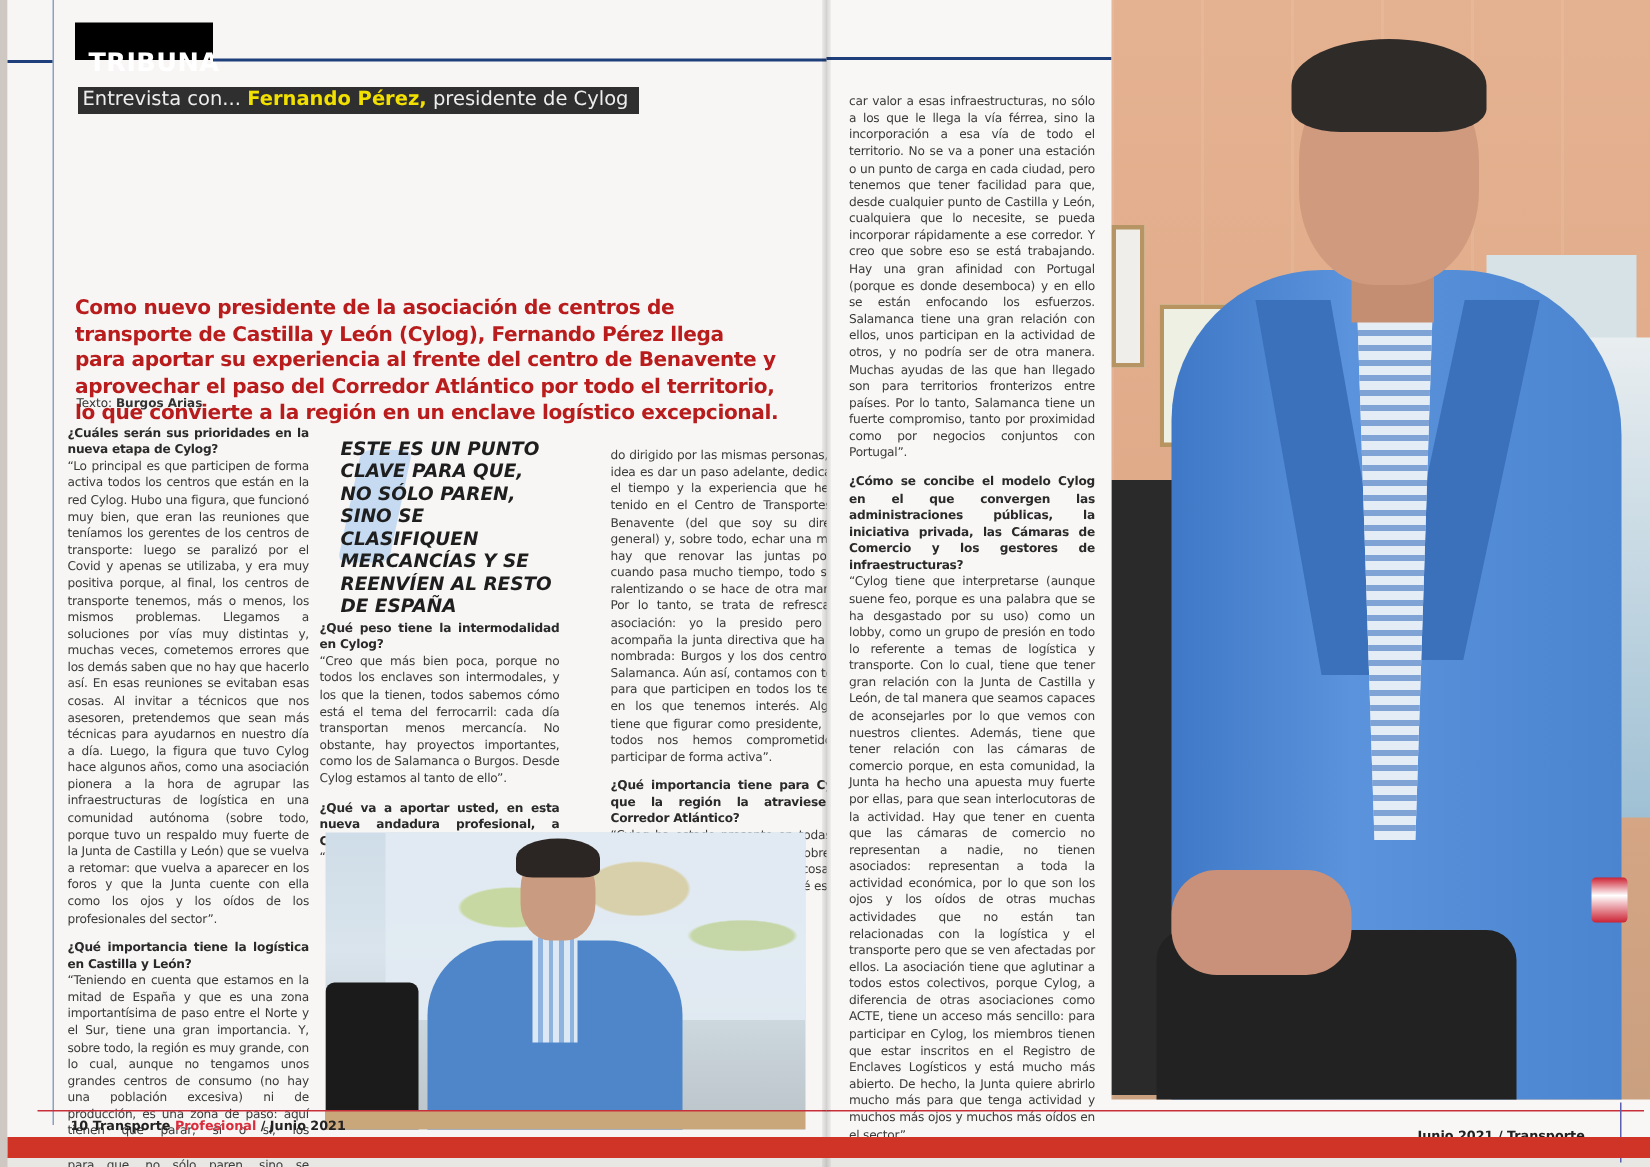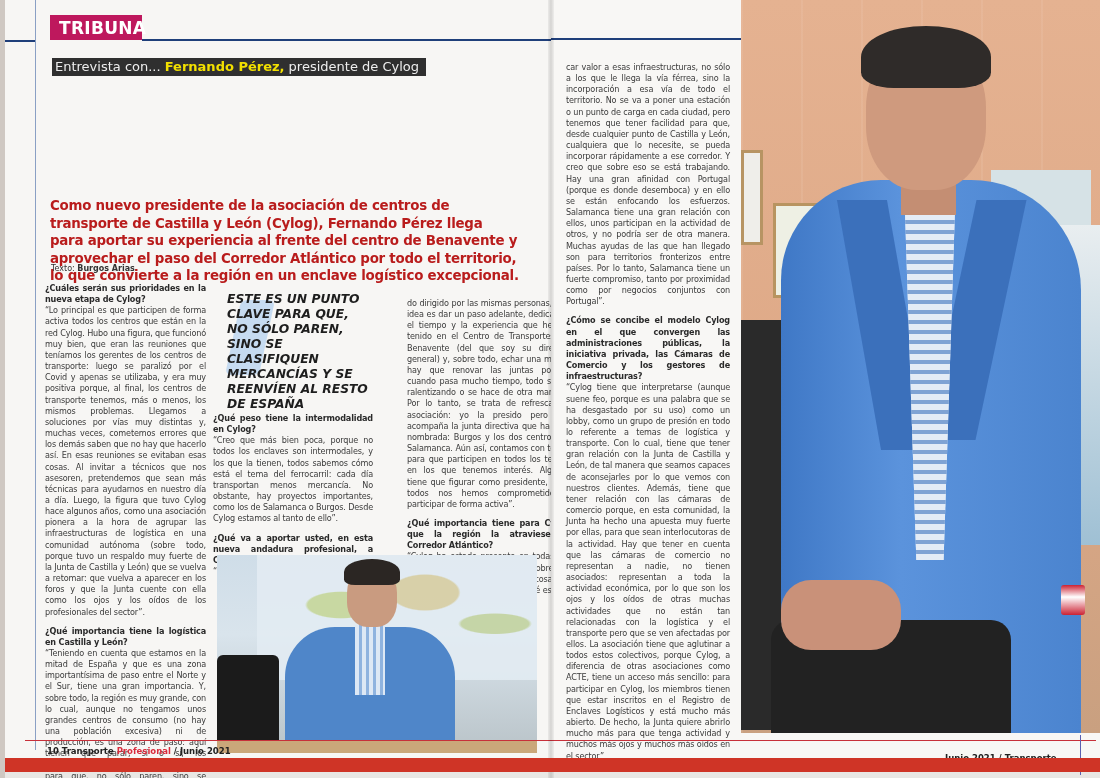--- a/index.html
+++ b/index.html
@@ -8,22 +8,22 @@
 
   .spread { position: absolute; left: 0; top: 0; width: 1100px; height: 778px; }
 
   
   .page-left { position: absolute; left: 5px; top: 0; width: 546px; height: 770px; background: #f7f6f4; }
   .page-right { position: absolute; left: 551px; top: 0; width: 549px; height: 770px; background: #f8f7f5; }
 
   .left-margin-rule { position: absolute; left: 30px; top: 0; width: 1px; height: 750px; background: #8aa0c4; }
   .left-edge-shade { position: absolute; left: 0; top: 0; width: 5px; height: 778px; background: #cfc8c2; }
 
-  .tribuna { position: absolute; left: 45px; top: 15px; width: 92px; height: 25px; background: #be185d; color: #fff;
-    font-weight: bold; font-size: 17px; letter-spacing: 0.3px; padding: 3px 0 0 9px; font-family: "DejaVu Sans", sans-serif; }
+  .tribuna { position: absolute; left: 45px; top: 15px; width: 92px; height: 25px; background: #000000; color: #fff;
+    font-weight: bold; font-size: 17px; letter-spacing: 0.3px; padding: 17px 0 0 9px; font-family: "DejaVu Sans", sans-serif; }
   .tribuna-rule { position: absolute; left: 137px; top: 39px; width: 414px; height: 2px; background: #1f3f7a; }
   .tribuna-rule-r { position: absolute; left: 0; top: 40px; width: 30px; height: 2px; background: #1f3f7a; }
 
   .interview-tag { position: absolute; left: 47px; top: 58px; height: 18px; background: #2f2f2f; color: #eee;
     font-size: 13px; padding: 1px 7px 0 3px; white-space: nowrap; font-family: "DejaVu Sans", sans-serif; }
   .interview-tag .name { color: #f2e000; font-weight: bold; }
 
   .headline { position: absolute; left: 44px; top: 84px; width: 460px; font-family: "DejaVu Sans", sans-serif;
     font-weight: bold; font-style: italic; font-size: 30px; line-height: 34px; color: #1d1d1d; letter-spacing: -0.6px; }
 

